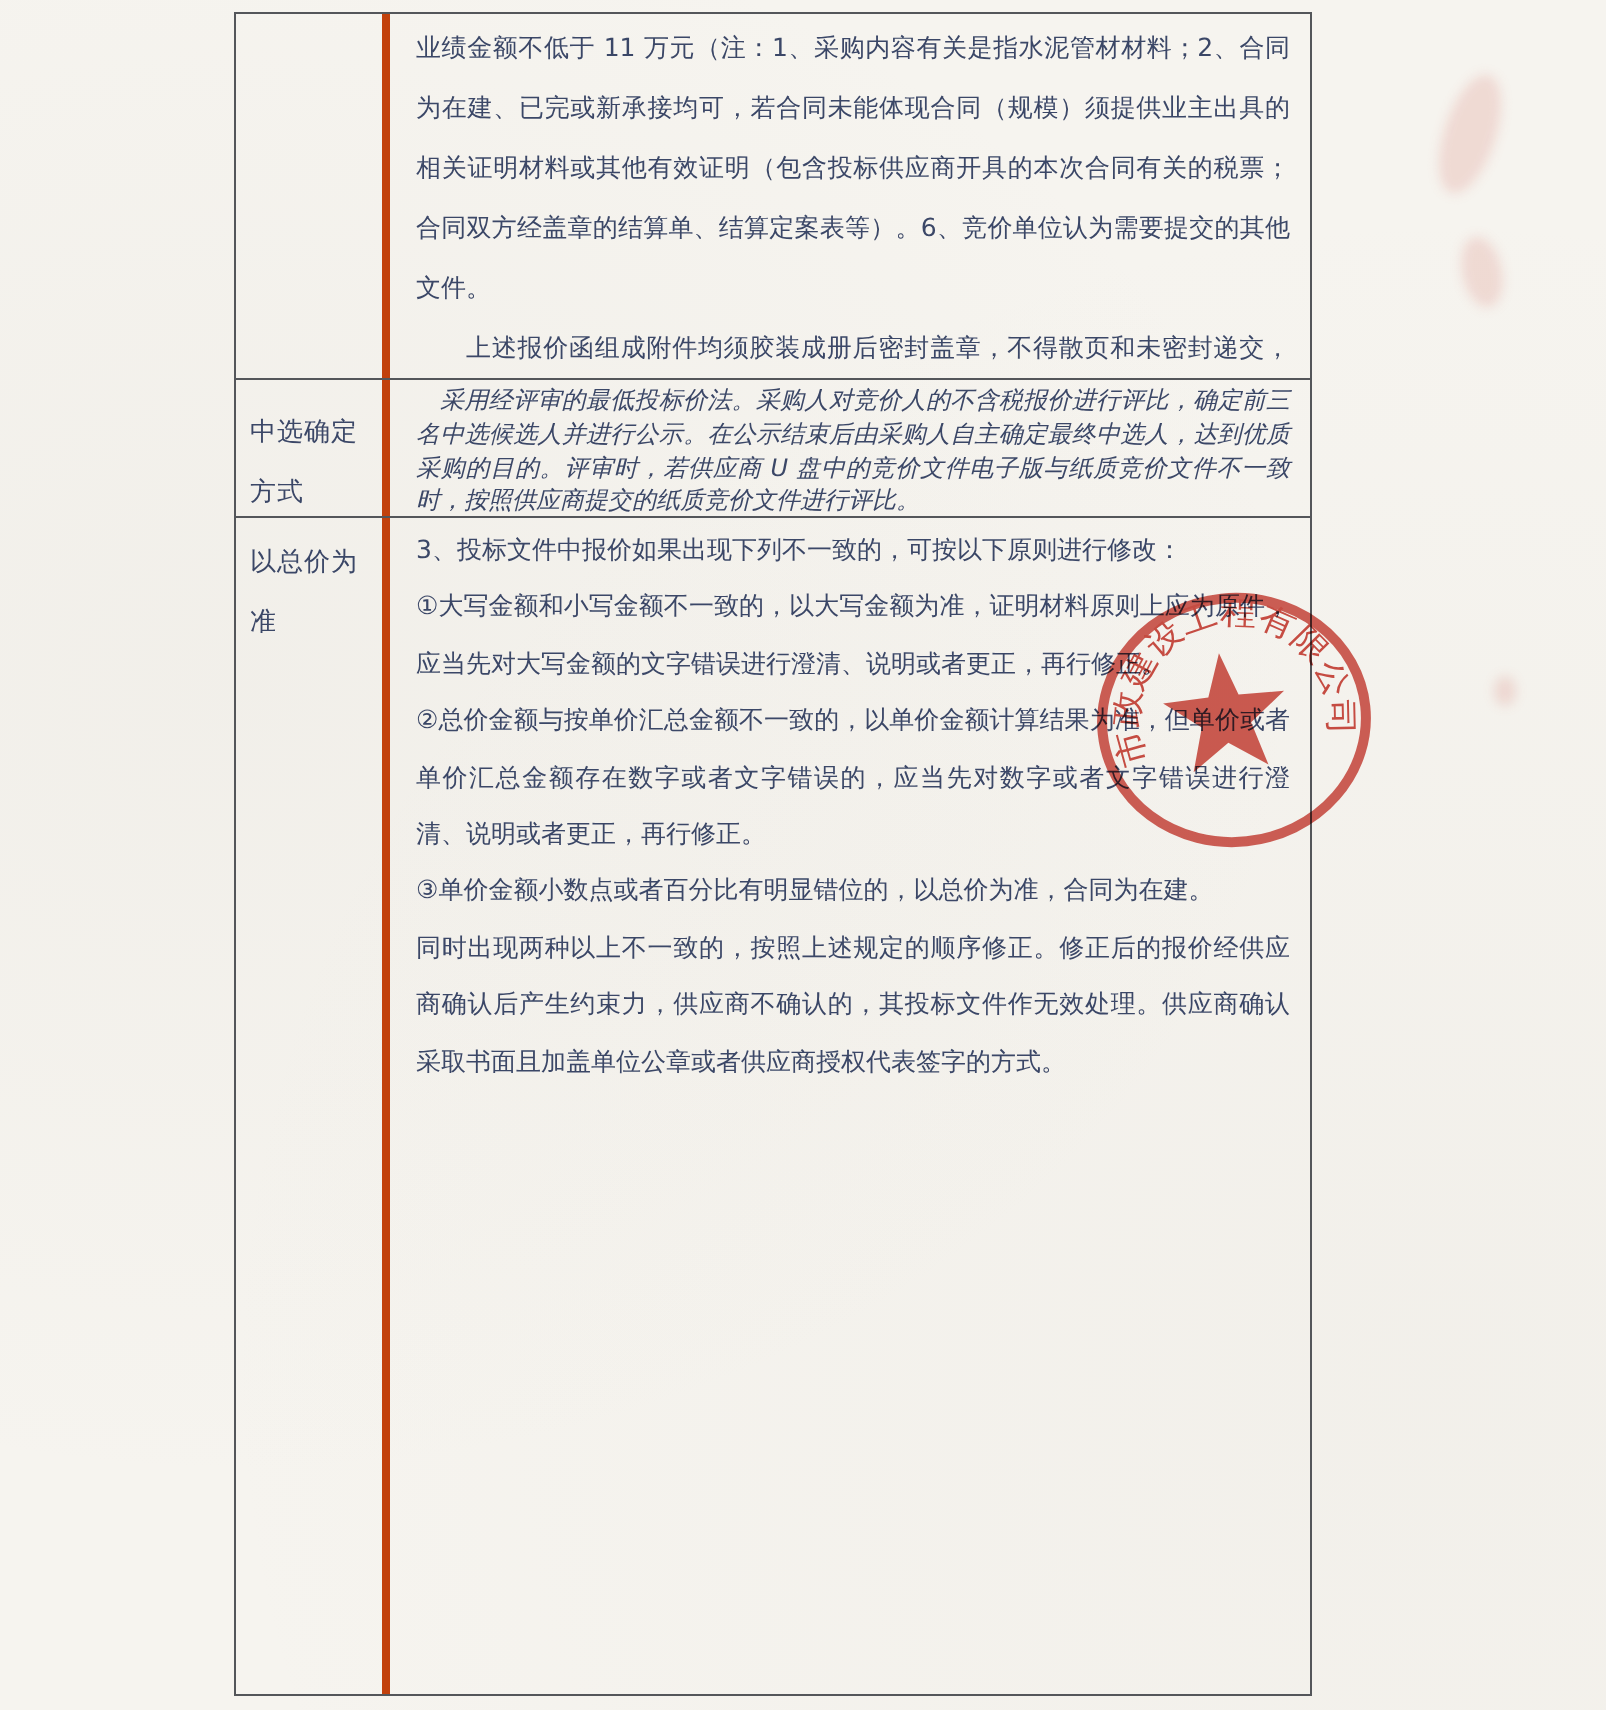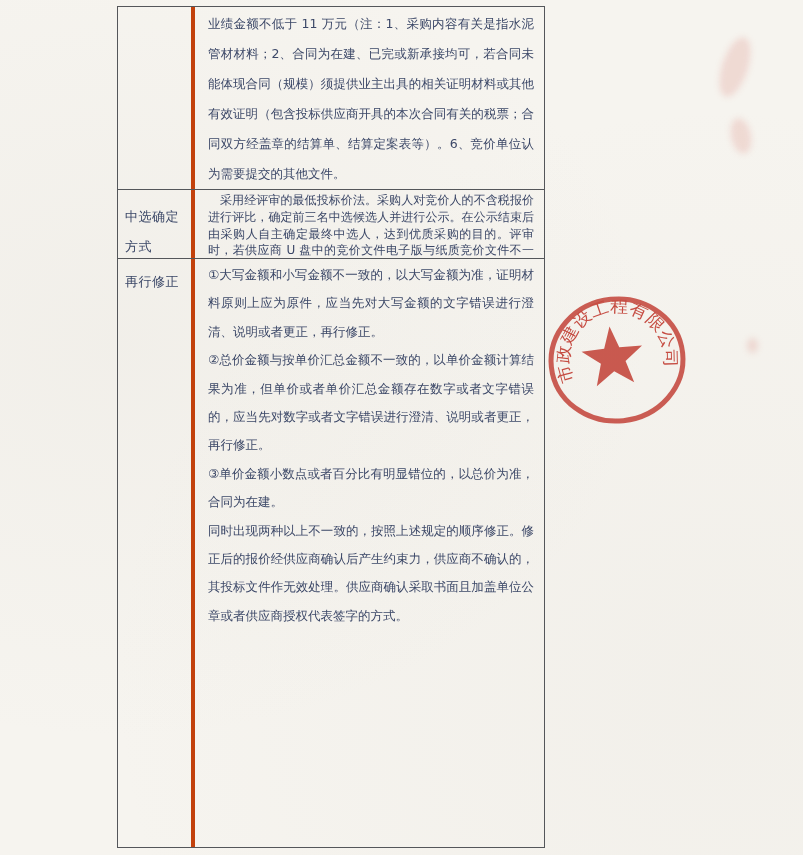--- a/index.html
+++ b/index.html
@@ -14,21 +14,21 @@
   
   .sheet::before{
     content:"";position:absolute;inset:0;
     background:
       radial-gradient(ellipse at 15% 40%, rgba(200,195,185,0.10), transparent 55%),
       radial-gradient(ellipse at 90% 80%, rgba(205,200,190,0.10), transparent 60%);
     pointer-events:none;
   }
   .doc-table{
     position:absolute;left:117px;top:6px;
-    width:428px;height:842px;
+    width:539px;height:842px;
     border:1px solid #54565a;
     box-sizing:border-box;
     display:flex;flex-direction:column;
   }
   .row{display:flex;box-sizing:border-box;}
   .row + .row{border-top:1px solid #54565a;}
   .row1{height:182px;flex:0 0 182px;}
   .row2{height:69px;flex:0 0 69px;}
   .row3{flex:1;}
   .cell-label{
@@ -39,21 +39,21 @@
     font-size:13px;line-height:30px;
     letter-spacing:0.5px;
   }
   .row3 .cell-label{padding-top:8px;}
   .cell-content{
     flex:1;box-sizing:border-box;
     padding:2px 10px 0 13px;
     overflow:hidden;
   }
   .row1 .cell-content{font-size:12.5px;line-height:30px;}
-  .row2 .cell-content{font-size:12px;line-height:16.8px;padding-top:2px;}
+  .row2 .cell-content{font-size:12px;line-height:16.8px;padding-top:2px;font-style:italic;}
   .row3 .cell-content{font-size:12.5px;line-height:28.4px;}
   .cell-content p{margin:0;text-align:justify;}
   .indent-1{text-indent:1em;}
   .indent-2{text-indent:2em;}
   
   .seal{
     position:absolute;left:497px;top:262px;
     width:240px;height:200px;
     mix-blend-mode:multiply;
     opacity:0.88;
@@ -92,23 +92,24 @@
       <div class="cell-label">
         <span>中选确定方式</span>
       </div>
       <div class="cell-content">
         <p class="indent-1">采用经评审的最低投标价法。采购人对竞价人的不含税报价进行评比，确定前三名中选候选人并进行公示。在公示结束后由采购人自主确定最终中选人，达到优质采购的目的。评审时，若供应商 U 盘中的竞价文件电子版与纸质竞价文件不一致时，按照供应商提交的纸质竞价文件进行评比。</p>
       </div>
     </div>
 
     <div class="row row3">
       <div class="cell-label">
-        <span>再行修正</span>
+        <span>以总价为准</span>
       </div>
       <div class="cell-content">
+        <p>3、投标文件中报价如果出现下列不一致的，可按以下原则进行修改：</p>
         <p>①大写金额和小写金额不一致的，以大写金额为准，证明材料原则上应为原件，应当先对大写金额的文字错误进行澄清、说明或者更正，再行修正。</p>
         <p>②总价金额与按单价汇总金额不一致的，以单价金额计算结果为准，但单价或者单价汇总金额存在数字或者文字错误的，应当先对数字或者文字错误进行澄清、说明或者更正，再行修正。</p>
         <p>③单价金额小数点或者百分比有明显错位的，以总价为准，合同为在建。</p>
         <p>同时出现两种以上不一致的，按照上述规定的顺序修正。修正后的报价经供应商确认后产生约束力，供应商不确认的，其投标文件作无效处理。供应商确认采取书面且加盖单位公章或者供应商授权代表签字的方式。</p>
 
       </div>
     </div>
 
   </div>
 

